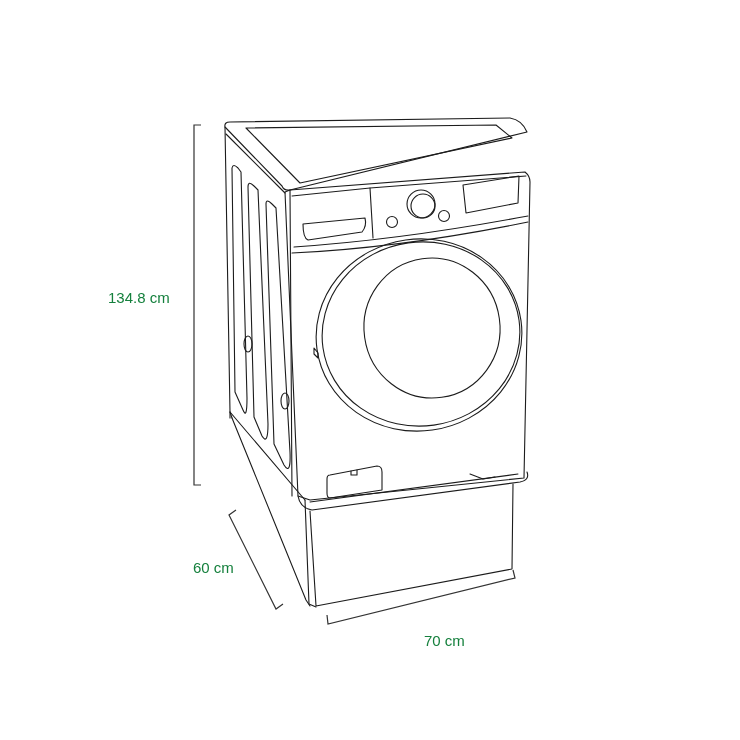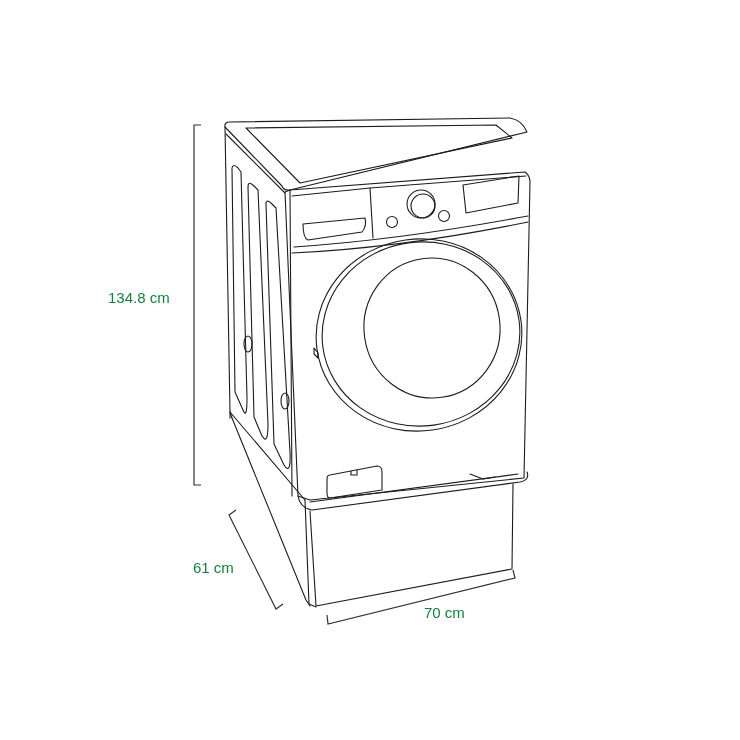--- a/index.html
+++ b/index.html
@@ -1,21 +1,21 @@
 <!DOCTYPE html>
 <html><head>
 <meta charset="utf-8">
 <style>
   html, body { margin: 0; padding: 0; background: #ffffff; }
   body { width: 740px; height: 740px; position: relative; overflow: hidden; font-family: "Liberation Sans", sans-serif; }
   #canvas { position: absolute; left: 0; top: 0; width: 740px; height: 740px; }
   .label { position: absolute; font-family: "Liberation Sans", "DejaVu Sans", sans-serif; font-size: 15px; color: #15803d; white-space: nowrap; }
   #lbl-height { left: 108px; top: 289px; }
   #lbl-depth { left: 193px; top: 559px; }
-  #lbl-width { left: 424px; top: 604px; }
+  #lbl-width { left: 424px; top: 632px; }
   svg .ln { fill: none; stroke: #1c1c1c; stroke-width: 1.1; stroke-linejoin: round; stroke-linecap: round; }
   svg .dim { fill: none; stroke: #333333; stroke-width: 1.2; }
 </style>
 </head>
 <body>
 
 <svg id="canvas" viewBox="0 0 740 740" xmlns="http://www.w3.org/2000/svg">
 
   <g>
     <polyline class="dim" points="201,125 194,125 194,485 201,485"></polyline>
@@ -95,14 +95,14 @@
 
   <g>
     <path class="ln" d="M305,500 L309,604 L316,607"></path>
     <path class="ln" d="M310,511 L316,606 L512,569 L513,484"></path>
     <path class="ln" d="M232,418 L306,600 L310,606"></path>
     <path class="ln" d="M230,412 L232,418"></path>
   </g>
 </svg>
 
 <div id="lbl-height" class="label">134.8 cm</div>
-<div id="lbl-depth" class="label">61 cm</div>
+<div id="lbl-depth" class="label">60 cm</div>
 <div id="lbl-width" class="label">70 cm</div>
 
 </body></html>

